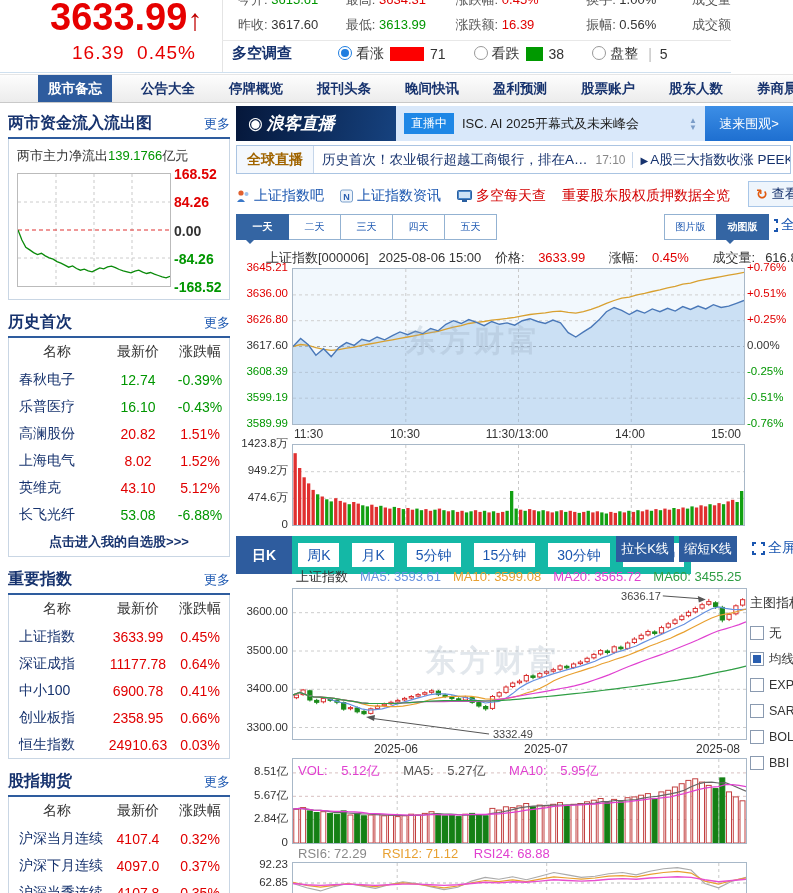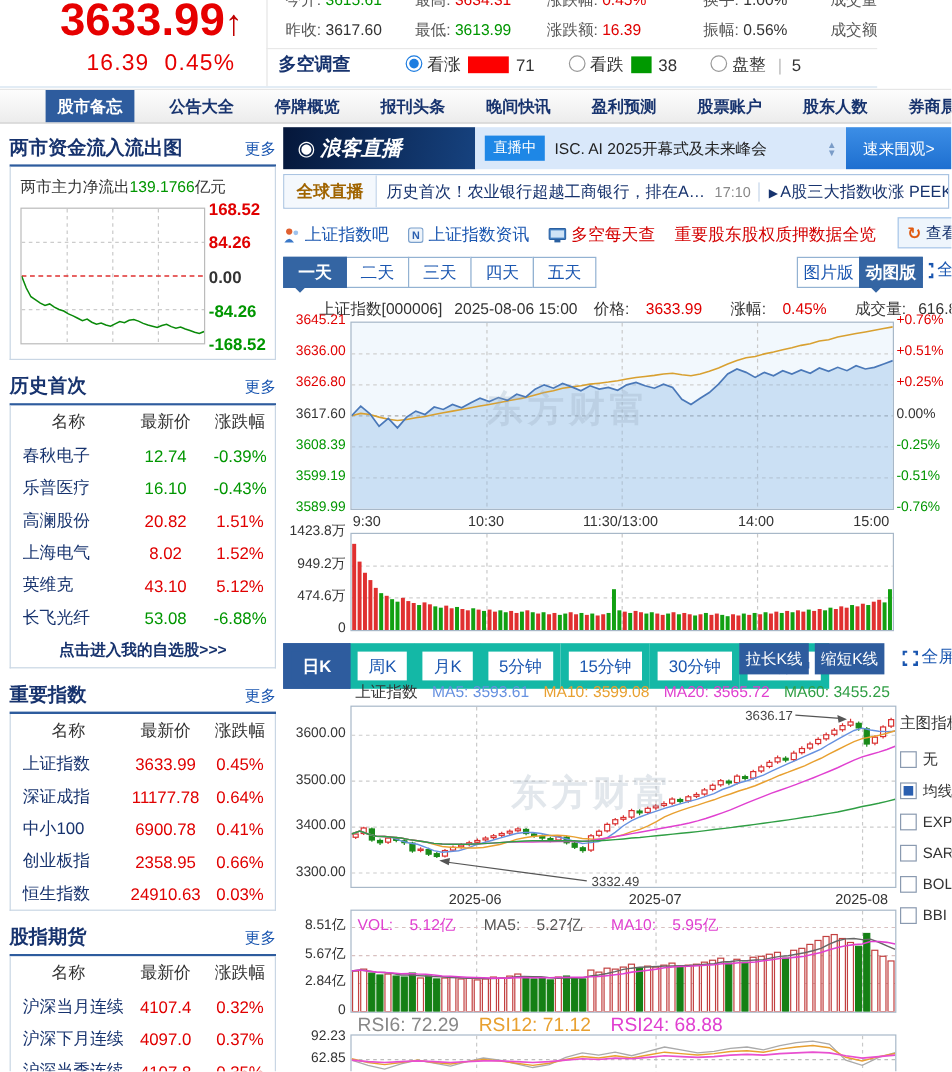--- a/index.html
+++ b/index.html
@@ -77,21 +77,21 @@
   .tright{font-size:13.5px;color:#17336e;padding-left:8px;cursor:pointer;}
   .tright .tri{font-size:10px;margin-right:2px;}
   .qlinks{position:absolute;top:78px;left:0;width:557px;height:24px;display:flex;align-items:center;font-size:14px;}
   .qitem{display:flex;align-items:center;margin-right:16px;cursor:pointer;}
   .qitem .qic{margin-right:4px;display:inline-flex;}
   .qblue{color:#1a56b0}.qred{color:#d30000}
   .qbtn{position:absolute;left:512px;top:-3px;width:100px;height:24px;border:1px solid #a8c6e8;background:#eef5fc;
         display:flex;align-items:center;padding:0 7px;font-size:13px;color:#17336e;cursor:pointer;}
   .qbtn .rf{color:#e05a10;font-weight:bold;margin-right:4px;font-size:14px;}
   .dtabs{position:absolute;top:108px;left:0;display:flex;}
-  .dtab{width:51px;height:24px;line-height:24px;text-align:center;font-size:14px;color:#1a56b0;background:#fff;
+  .dtab{width:51px;height:24px;line-height:24px;text-align:center;font-size:10px;color:#1a56b0;background:#fff;
         border:1px solid #93b2d2;margin-right:-1px;cursor:pointer;position:relative;}
   .dtab.active{background:#3465a3;color:#fff;font-weight:bold;border-color:#3465a3;z-index:1;}
   .dtab.active::after{content:'';position:absolute;left:8px;bottom:-10px;border:5px solid transparent;border-top-color:#3465a3;}
   .vtabs{position:absolute;top:108px;left:428px;display:flex;}
   .fsbtn{position:absolute;top:110px;left:529px;display:flex;align-items:center;color:#1a56b0;font-size:14px;
          white-space:nowrap;cursor:pointer;}
   .fsbtn svg{margin-right:3px;}
   
   .tc-head{position:absolute;top:143px;left:30px;width:500px;text-align:center;font-size:13px;color:#333;white-space:nowrap;}
   .tc-head span{margin-right:10px;}
@@ -123,21 +123,21 @@
   .cb.on::after{content:'';position:absolute;left:2px;top:2px;width:8px;height:8px;background:#2a5fb0;}
   .ktabs{position:absolute;top:430px;left:0;display:flex;}
   .ktab{height:24px;line-height:24px;text-align:left;font-size:14px;color:#1a56b0;background:#fff;
         border:7px solid #14b8a6;margin-right:-1px;padding:0 9px;cursor:pointer;position:relative;}
   .ktab.active{background:#2e5c9e;color:#fff;font-weight:bold;border-color:#2e5c9e;z-index:1;}
   .ktab.active::after{content:'';position:absolute;left:8px;bottom:-10px;border:5px solid transparent;border-top-color:#2e5c9e;}
   .kbtn{position:absolute;top:430px;width:58px;height:26px;background:#2e5c9e;color:#fff;font-size:13px;
         text-align:center;line-height:26px;cursor:pointer;}
   .vol-head{position:absolute;left:62px;top:656px;font-size:13px;z-index:2;white-space:nowrap;}
   .vol-head span{margin-right:10px;}
-  .rsi-head{position:absolute;left:62px;top:740px;font-size:16px;white-space:nowrap;}
+  .rsi-head{position:absolute;left:62px;top:740px;font-size:13px;white-space:nowrap;}
   .rsi-head span{margin-right:12px;}
   .rsi-lb{position:absolute;left:0;width:52px;text-align:right;font-size:11.5px;color:#333;}
   .wmark{position:absolute;font-size:30px;font-weight:bold;color:rgba(150,168,186,0.28);letter-spacing:4px;pointer-events:none;}
   .lbl{line-height:13px;}
 </style>
 </head>
 <body>
 
 <div id="page">
 
@@ -449,21 +449,21 @@
         <div class="lbl cr">+0.76%</div>
         <div class="lbl cr">+0.51%</div>
         <div class="lbl cr">+0.25%</div>
         <div class="lbl ck">0.00%</div>
         <div class="lbl cg">-0.25%</div>
         <div class="lbl cg">-0.51%</div>
         <div class="lbl cg">-0.76%</div>
       </div>
     <div class="wmark" style="left:170px;top:215px;">东方财富</div>
     <div class="xrow tc-x" id="tc-x">
-        <span style="left: 2px;">9:30</span>
+        <span style="left: 2px;">11:30</span>
         <span style="left: 113px; transform: translateX(-50%);">10:30</span>
         <span style="left: 225px; transform: translateX(-50%);">11:30/13:00</span>
         <span style="left: 338px; transform: translateX(-50%);">14:00</span>
         <span style="right: 2px;">15:00</span>
       </div>
     <div class="vlabels right-al tcv-left" id="tcv-left">
         <div class="lbl ck">1423.8万</div>
         <div class="lbl ck">949.2万</div>
         <div class="lbl ck">474.6万</div>
         <div class="lbl ck">0</div>

